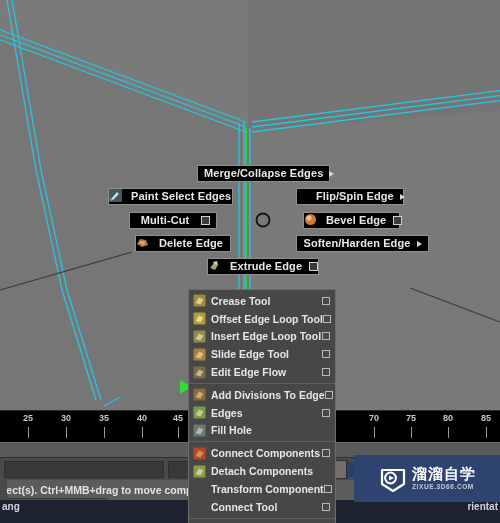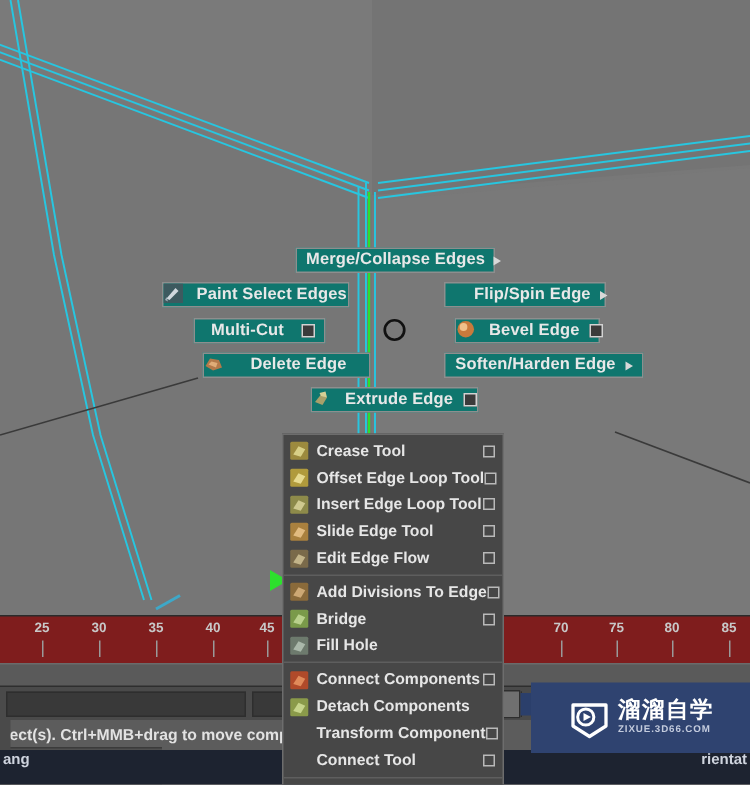--- a/index.html
+++ b/index.html
@@ -15,21 +15,21 @@
   #viewport {
     position: absolute; left: 0; top: 0; width: 500px; height: 410px;
     background: #787878;
     overflow: hidden;
   }
   #viewport svg { position: absolute; left: 0; top: 0; }
 
   
   .mm-btn {
     position: absolute;
-    background: #0f766e;
+    background: #000000;
     border: 1px solid #8e8e8e;
     color: #e8e8e8;
     font-size: 11px;
     font-weight: bold;
     height: 17px;
     line-height: 15px;
     display: flex;
     align-items: center;
     padding: 0 6px;
     white-space: nowrap;
@@ -77,21 +77,21 @@
   .ctx-item .obox {
     width: 8px; height: 8px;
     border: 1px solid #b9b9b9;
     flex: none;
   }
   .ctx-sep { height: 1px; background: #5e5e5e; margin: 2px 0; }
 
   
   #timeline {
     position: absolute; left: 0; top: 410px; width: 500px; height: 32px;
-    background: #7f1d1d;
+    background: #000000;
     border-top: 1px solid #2a2a2a;
   }
   .tick-num {
     position: absolute; top: 2px;
     color: #c8c8c8; font-size: 9px; font-weight: bold;
     transform: translateX(-50%);
   }
   .tick-mark {
     position: absolute; top: 16px; width: 1px; height: 11px;
     background: #9a9a9a;
@@ -272,21 +272,21 @@
       <span class="mm-icn">
         <svg width="13" height="13" viewBox="0 0 13 13">
           <circle cx="6.5" cy="6.5" r="5.5" fill="#c97a3c"></circle>
           <circle cx="5" cy="5" r="2.6" fill="#f0c08a"></circle>
         </svg>
       </span>
       <span class="lbl">Bevel Edge</span>
       <span class="optbox"></span>
     </div>
 
-    <div class="mm-btn" id="b-delete" style="left:135px; top:235px; width:112px;justify-content:flex-end;">
+    <div class="mm-btn" id="b-delete" style="left:135px; top:235px; width:96px;justify-content:flex-end;">
       <span class="mm-icn">
         <svg width="13" height="13" viewBox="0 0 13 13">
           <path d="M1 8 L4 3 L10 4 L12 9 L6 11 Z" fill="#b4794a"></path>
           <path d="M3 7 L5 5 L9 6 L8 9 Z" fill="#e0ac78"></path>
         </svg>
       </span>
       <span class="lbl">Delete Edge</span>
     </div>
 
     <div class="mm-btn" id="b-soften" style="left:296px; top:235px; width:133px;">
@@ -397,21 +397,21 @@
             <path d="M2.5 9 L6 3.5 L10.5 5.5 L7.5 10.5 Z" fill="#cda874"></path>
           </svg></span>
         <span class="txt">Add Divisions To Edge</span>
         <span class="obox"></span>
       </div>
       <div class="ctx-item">
         <span class="ico"><svg width="13" height="13" viewBox="0 0 13 13">
             <rect x="0.5" y="0.5" width="12" height="12" rx="1" fill="#7a9a4a"></rect>
             <path d="M2.5 9 L6 3.5 L10.5 5.5 L7.5 10.5 Z" fill="#b9d18c"></path>
           </svg></span>
-        <span class="txt">Bridge</span>
+        <span class="txt">Edges</span>
         <span class="obox"></span>
       </div>
       <div class="ctx-item">
         <span class="ico"><svg width="13" height="13" viewBox="0 0 13 13">
             <rect x="0.5" y="0.5" width="12" height="12" rx="1" fill="#6d7a6d"></rect>
             <path d="M2.5 9 L6 3.5 L10.5 5.5 L7.5 10.5 Z" fill="#aab8aa"></path>
           </svg></span>
         <span class="txt">Fill Hole</span>
       </div>
       <div class="ctx-sep"></div>

